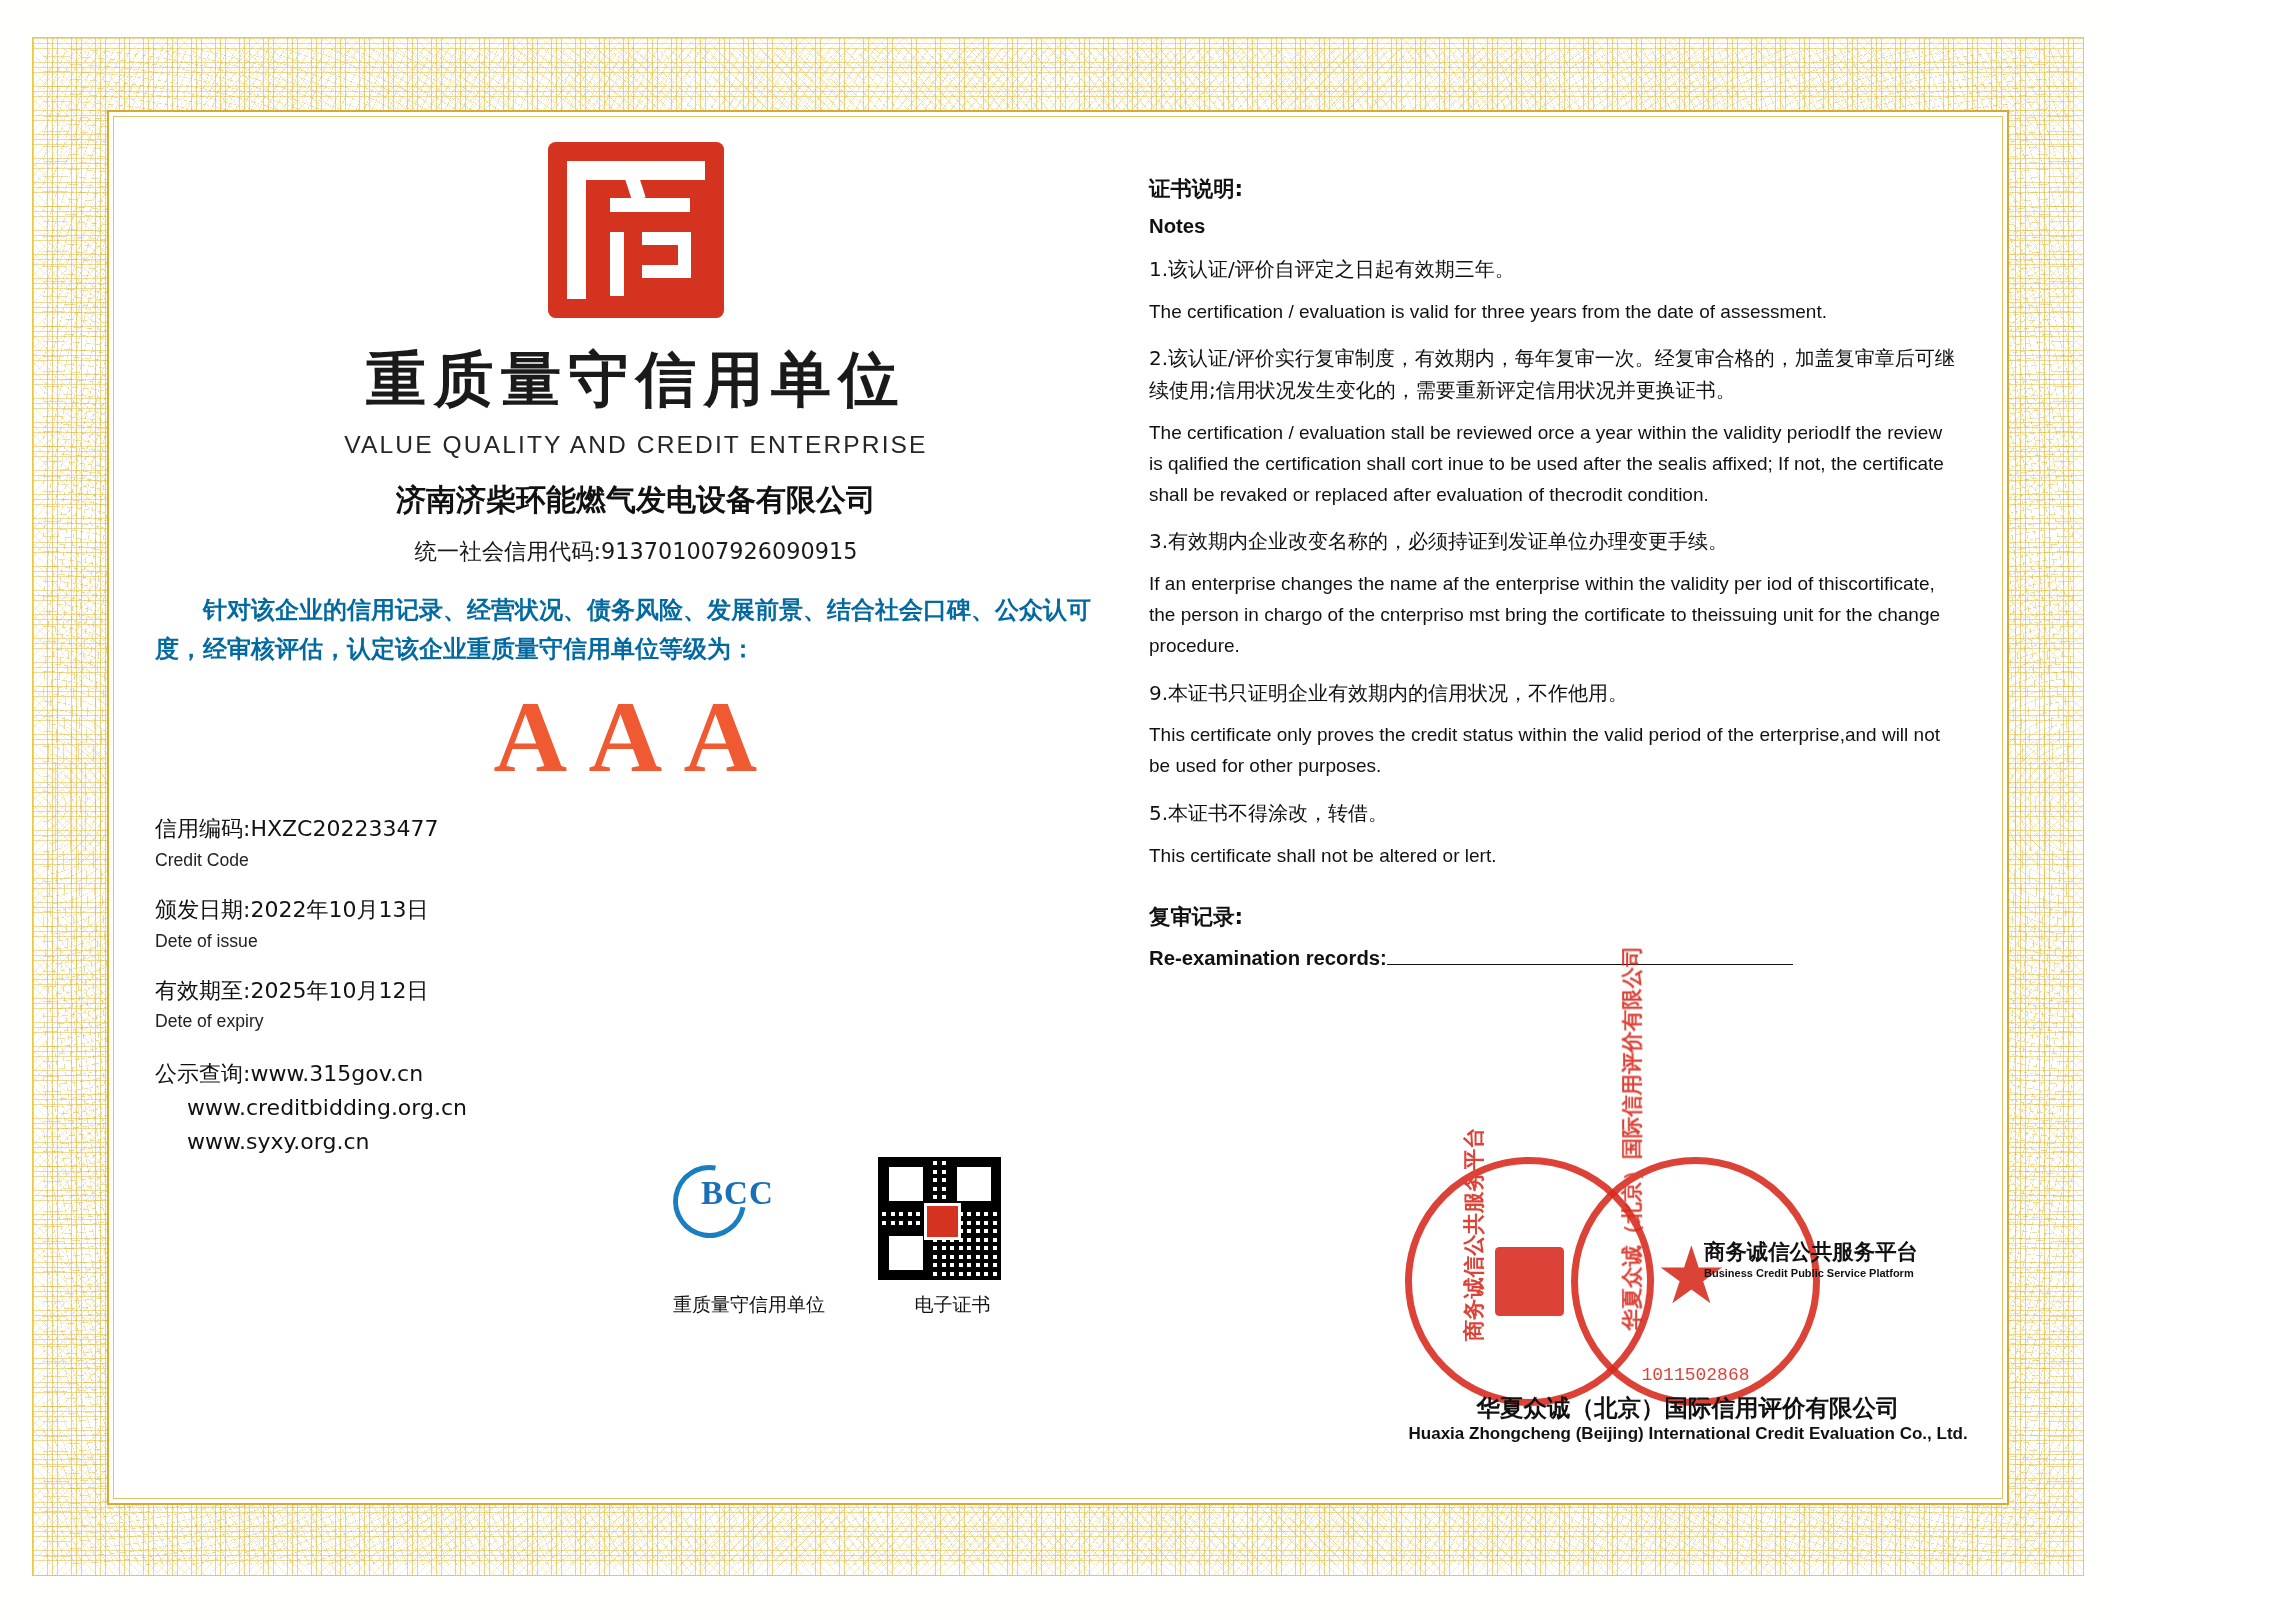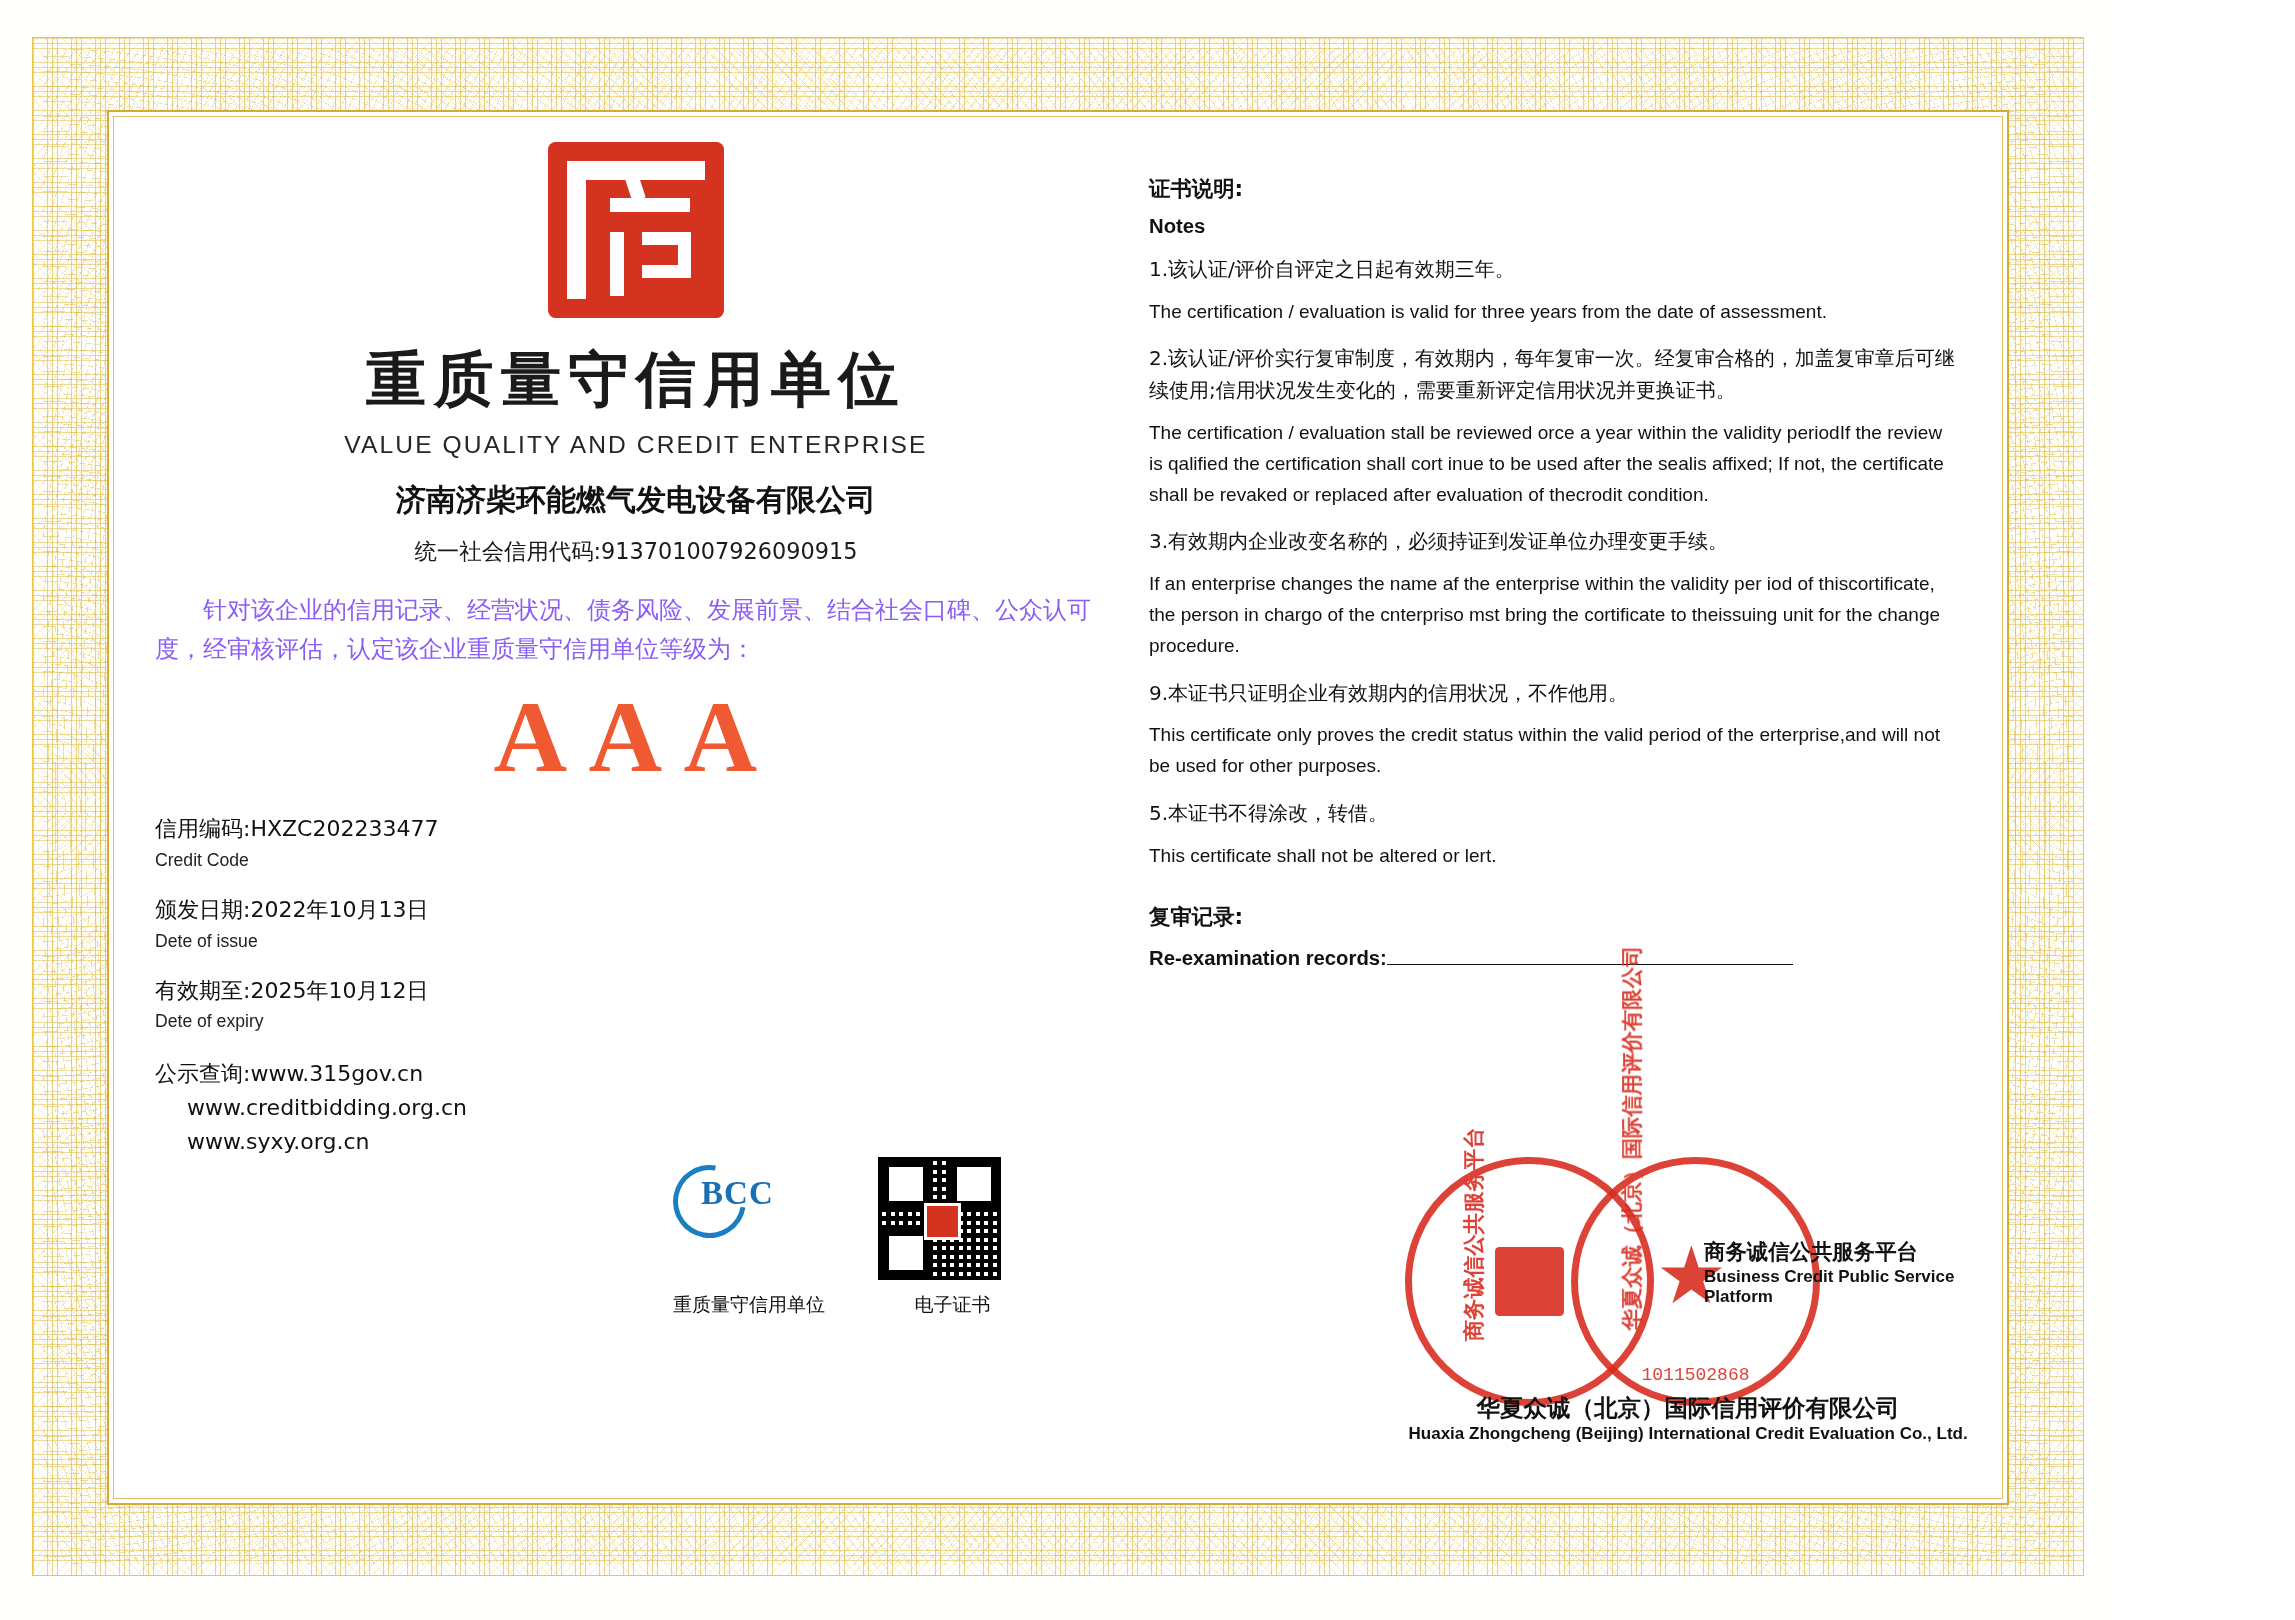--- a/index.html
+++ b/index.html
@@ -86,22 +86,23 @@
   }
   .company{
     text-align:center;font-size:30px;font-weight:bold;color:#111;margin-top:21.4px;
     font-family:"DejaVu Sans",sans-serif;
   }
   .uscc{
     text-align:center;font-size:22.4px;color:#1a1a1a;margin-top:15px;
     font-family:"DejaVu Sans",sans-serif;
   }
   .para{
-    font-size:24px;line-height:1.62;color:#8b5cf6;margin-top:23.5px;text-align:left;
+    font-size:24px;line-height:1.62;color:#0369a1;margin-top:23.5px;text-align:left;
     font-family:"DejaVu Sans",sans-serif;
+    font-weight:bold;
   }
   .para .indent{display:inline-block;width:48px;}
   .grade{
     text-align:center;color:#ef5a33;font-size:102px;font-weight:bold;
     letter-spacing:21.4px;margin-top:14px;line-height:1.05;
     font-family:"Liberation Serif",serif;
   }
   .field{margin-top:24.6px;}
   .field .v{font-size:22px;color:#111;font-family:"DejaVu Sans",sans-serif;}
   .field .l{font-size:17.6px;color:#222;margin-top:5.3px;}
@@ -171,21 +172,21 @@
   }
   .stamp .inner-sq{
     position:absolute;left:50%;top:50%;width:69px;height:69px;margin-left:-35px;margin-top:-35px;
     background:#d8291c;border-radius:4.3px;
   }
   .stamp .num{
     position:absolute;left:50%;bottom:14px;transform:translateX(-50%);
     font-size:18px;color:#d8291c;font-family:Liberation Mono, monospace;
   }
   .plat-line1{position:absolute;left:299px;top:80px;font-size:21.4px;color:#111;font-weight:bold;font-family:"DejaVu Sans",sans-serif;}
-  .plat-line2{position:absolute;left:299px;top:110px;font-size:17px;color:#111;font-weight:bold;}
+  .plat-line2{position:absolute;left:299px;top:110px;font-size:11px;color:#111;font-weight:bold;}
   .issuer-cn{position:absolute;left:0px;top:235px;width:566px;text-align:center;font-size:23.5px;font-weight:bold;color:#111;font-family:"DejaVu Sans",sans-serif;}
   .issuer-en{position:absolute;left:-21.4px;top:267px;width:609px;text-align:center;font-size:17px;font-weight:bold;color:#111;}
 </style>
 </head>
 <body>
 
 <div id="page">
   <div id="paper"></div>
   <div id="rightstrip"></div>
 

